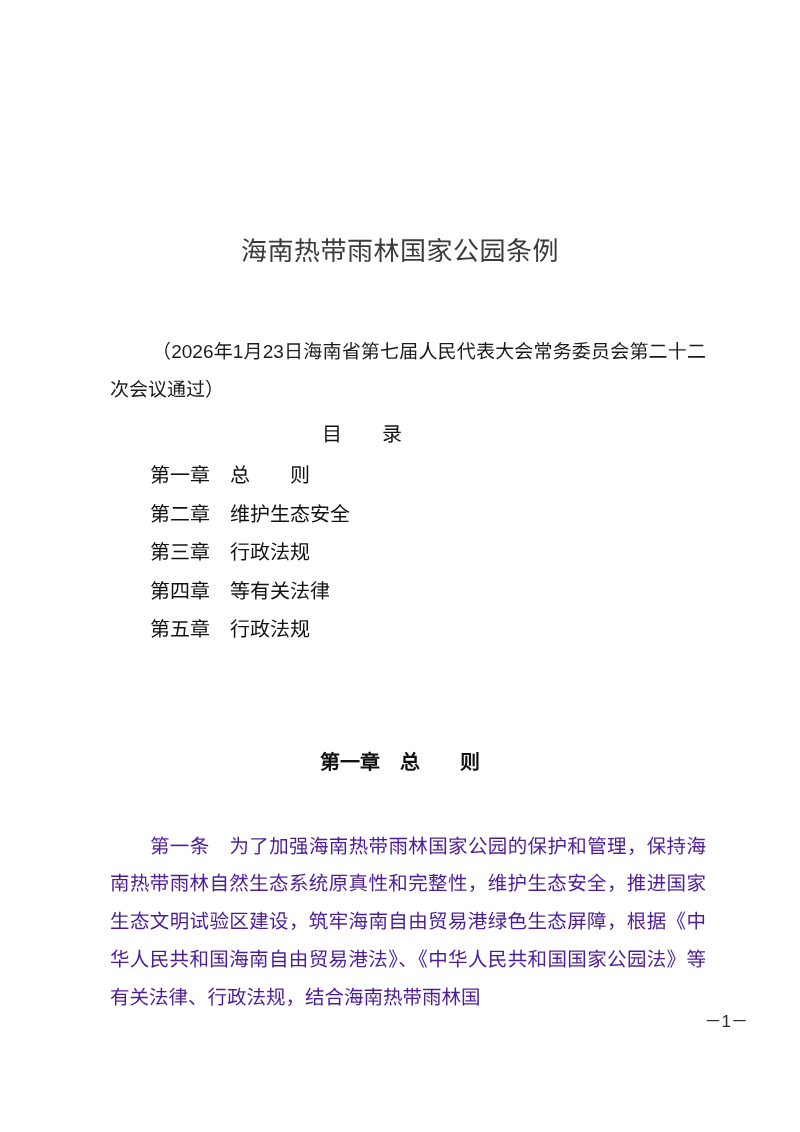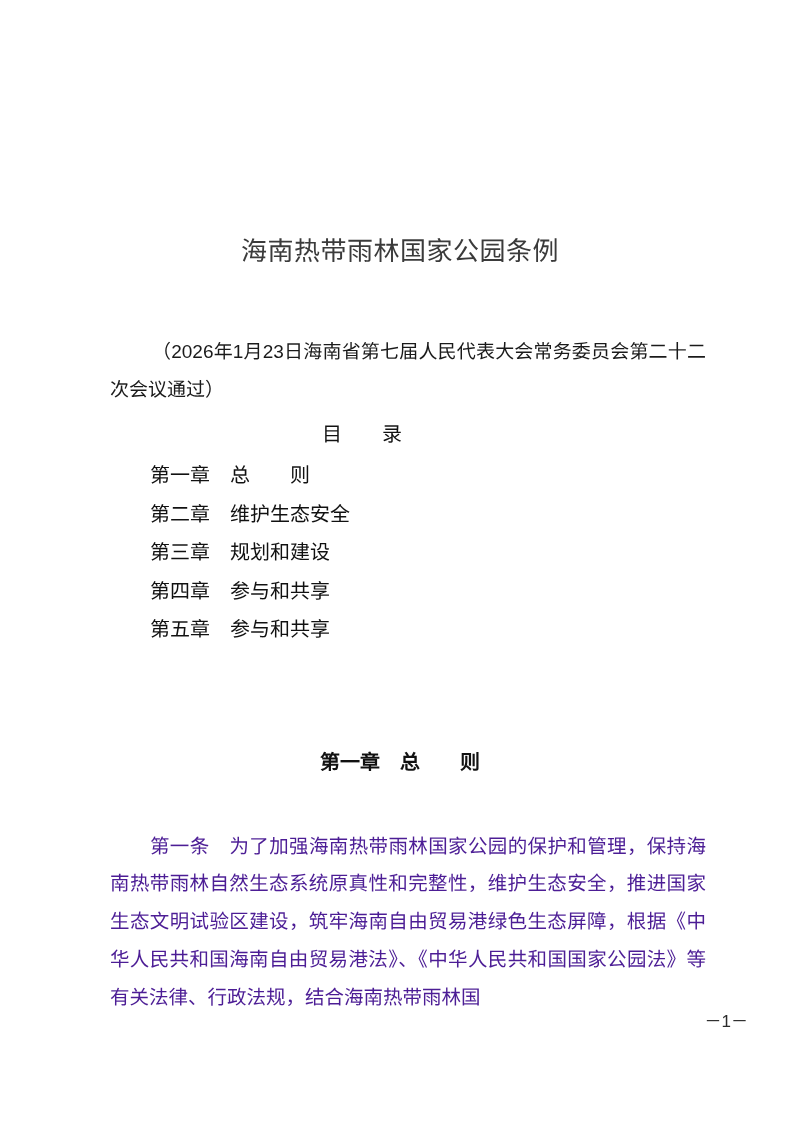--- a/index.html
+++ b/index.html
@@ -130,23 +130,23 @@
 
   <h1 class="doc-title">海南热带雨林国家公园条例</h1>
 
   <p class="enactment">（2026年1月23日海南省第七届人民代表大会常务委员会第二十二次会议通过）</p>
 
   <div class="toc-heading">目　　录</div>
 
   <nav class="toc-list">
     <div class="toc-item">第一章　总　　则</div>
     <div class="toc-item">第二章　维护生态安全</div>
-    <div class="toc-item">第三章　规划和建设</div>
-    <div class="toc-item">第四章　参与和共享</div>
-    <div class="toc-item">第五章　参与和共享</div>
+    <div class="toc-item">第三章　行政法规</div>
+    <div class="toc-item">第四章　等有关法律</div>
+    <div class="toc-item">第五章　行政法规</div>
   </nav>
 
   <h2 class="chapter-heading">第一章　总　　则</h2>
 
   <p class="article-body">第一条　为了加强海南热带雨林国家公园的保护和管理，保持海南热带雨林自然生态系统原真性和完整性，维护生态安全，推进国家生态文明试验区建设，筑牢海南自由贸易港绿色生态屏障，根据《中华人民共和国海南自由贸易港法》、《中华人民共和国国家公园法》等有关法律、行政法规，结合海南热带雨林国</p>
 
   <div class="page-number">－1－</div>
 
 </div>
 

